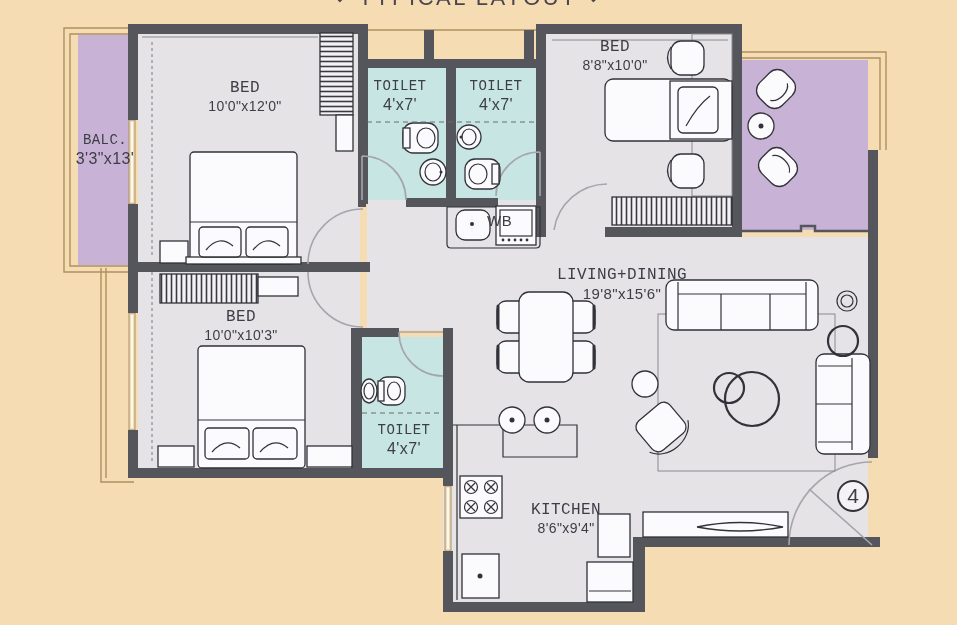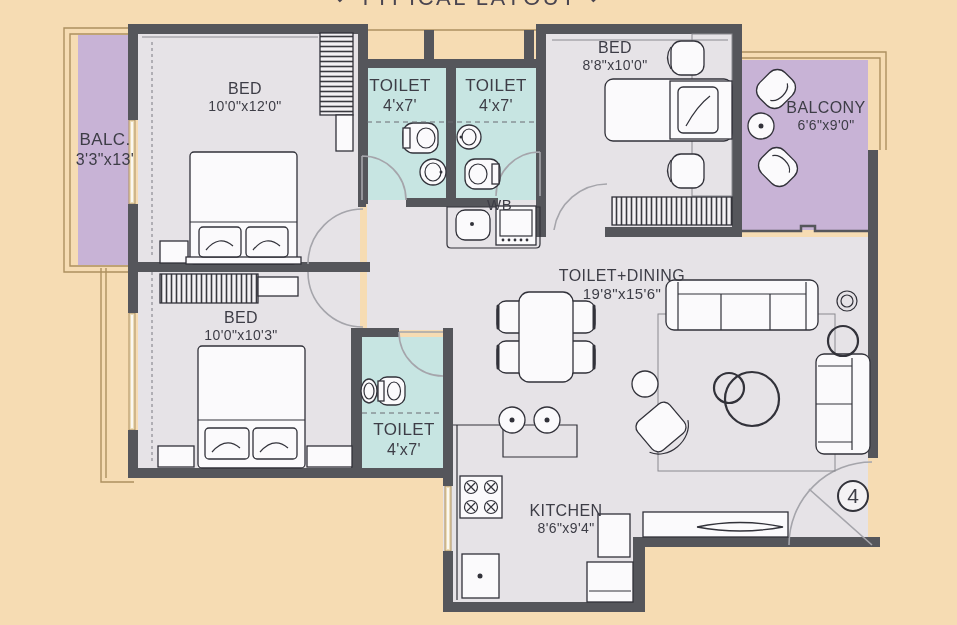--- a/index.html
+++ b/index.html
@@ -28,26 +28,26 @@
   .win{fill:#ecdcb8;stroke:var(--tan);stroke-width:1;}
   .winline{stroke:#ffffff;stroke-width:1.6;}
   .slider{fill:none;stroke:#7a7a82;stroke-width:1;stroke-dasharray:3 3;}
   .dk{fill:var(--line);}
   .badge{fill:rgba(255,255,255,.55);stroke:var(--line);stroke-width:2;}
   
   .rlabel{
     position:absolute;transform:translate(-50%,-50%);text-align:center;color:var(--label);
     line-height:1.2;letter-spacing:.4px;white-space:nowrap;
   }
-  .rlabel .nm{font-size:16px;}
+  .rlabel .nm{font-size:16px;font-family:Liberation Mono, monospace;}
   .rlabel .dm{font-size:14px;}
-  .rlabel.sm .nm{font-size:17px;}
+  .rlabel.sm .nm{font-size:14px;}
   .rlabel.sm .dm{font-size:16px;}
   .rlabel.lg .dm{font-size:15px;}
-  .wb-label{position:absolute;left:487px;top:196px;font-size:15px;color:var(--label);letter-spacing:.5px;}
+  .wb-label{position:absolute;left:487px;top:212px;font-size:15px;color:var(--label);letter-spacing:.5px;}
   .unit-label{
     position:absolute;left:853px;top:496px;transform:translate(-50%,-52%);
     font-size:21px;color:var(--label);
   }
   .plan-title{
     position:absolute;left:468px;top:-15px;transform:translateX(-50%);
     font-size:22px;letter-spacing:2.5px;color:#4a4550;white-space:nowrap;
   }
   .plan-title .orn{font-size:11px;vertical-align:4px;margin:0 12px;}
 </style>
@@ -330,32 +330,28 @@
   </div>
   <div class="rlabel sm" style="left:496px;top:96px">
     <div class="nm">TOILET</div>
     <div class="dm">4'x7'</div>
   </div>
   <div class="rlabel sm" style="left:404px;top:440px">
     <div class="nm">TOILET</div>
     <div class="dm">4'x7'</div>
   </div>
   <div class="rlabel lg" style="left:622px;top:285px">
-    <div class="nm">TOILET+DINING</div>
+    <div class="nm">LIVING+DINING</div>
     <div class="dm">19'8"x15'6"</div>
   </div>
   <div class="rlabel" style="left:566px;top:519px">
     <div class="nm">KITCHEN</div>
     <div class="dm">8'6"x9'4"</div>
   </div>
   <div class="rlabel sm" style="left:105px;top:150px">
     <div class="nm">BALC.</div>
     <div class="dm">3'3"x13'</div>
   </div>
-  <div class="rlabel" style="left:826px;top:116px">
-    <div class="nm">BALCONY</div>
-    <div class="dm">6'6"x9'0"</div>
-  </div>
 
   <div class="wb-label">WB</div>
   <div class="unit-label">4</div>
 
 </div>
 
 </body></html>

